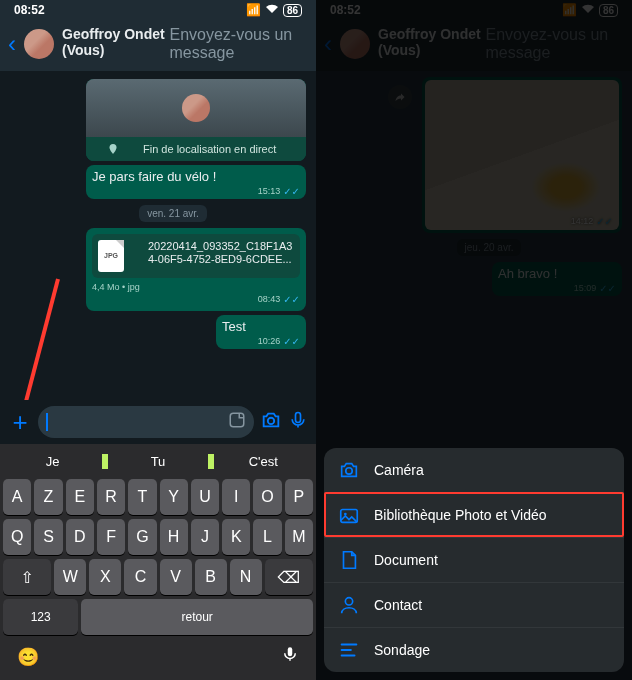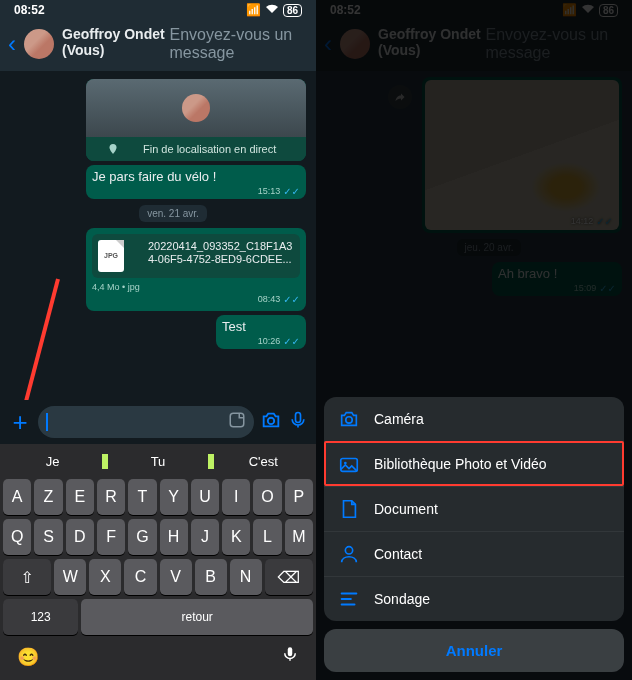--- a/index.html
+++ b/index.html
@@ -344,19 +344,16 @@
             </svg>
           <span>Contact</span>
         </div>
         <div class="mi">
           <svg width="22" height="22" viewBox="0 0 24 24">
               <path d="M4 6h16M4 12h10M4 18h14" stroke="#007aff" stroke-width="2.2" stroke-linecap="round"></path>
             </svg>
           <span>Sondage</span>
         </div>
       </div>
-      <div class="cancel">
-        <span>Annuler</span>
-      </div>
     </div>
   </div>
 
 </div>
 
 </body></html>

